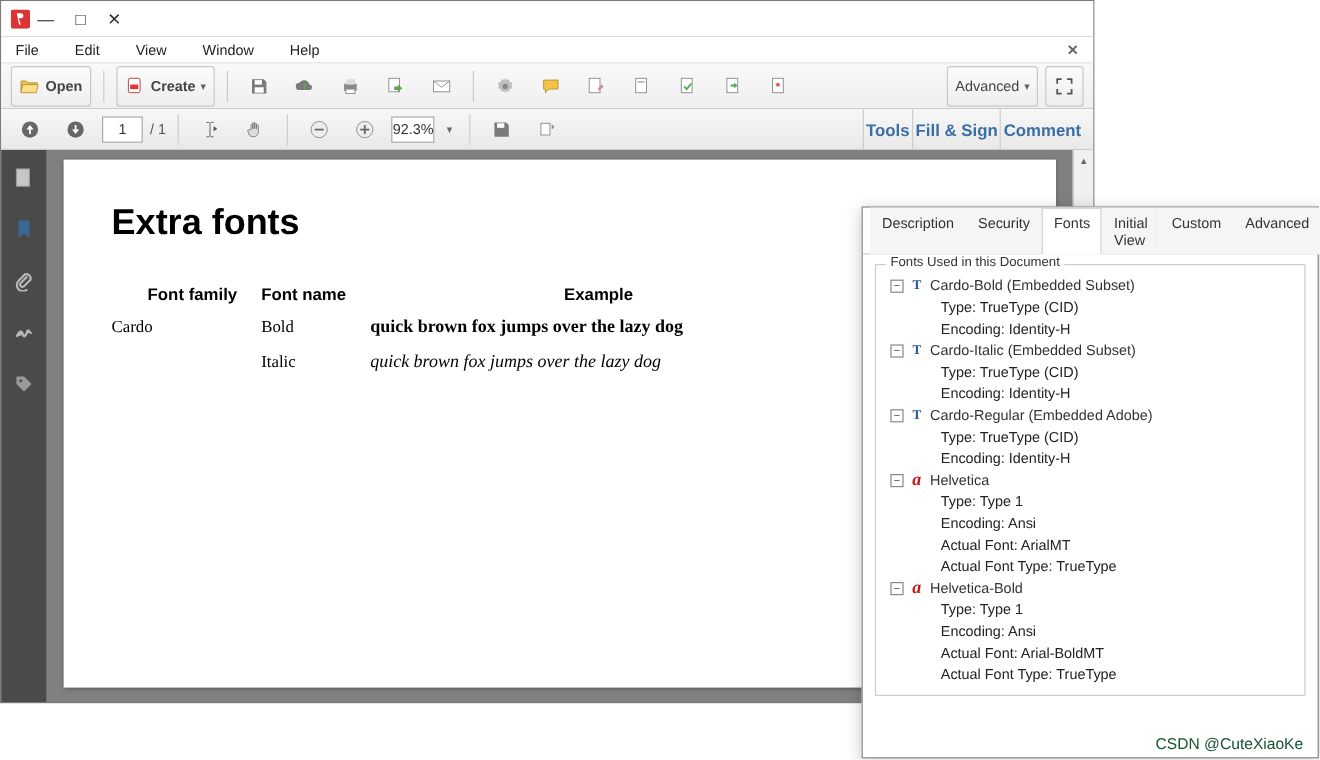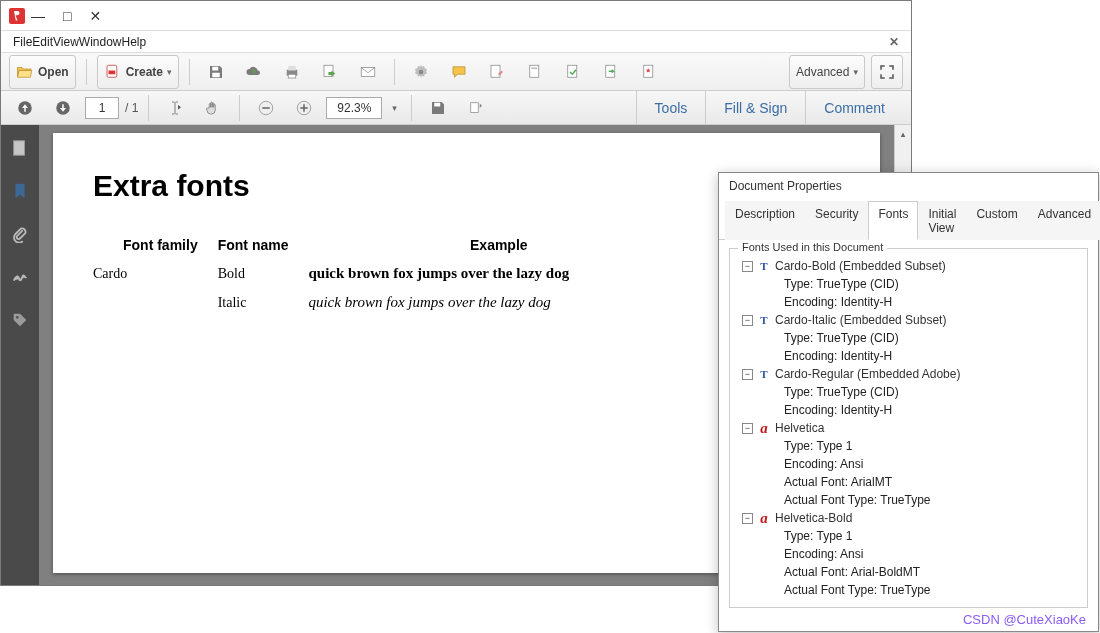--- a/index.html
+++ b/index.html
@@ -3,35 +3,35 @@
 <meta charset="utf-8">
 <style>
 *{box-sizing:border-box;margin:0;padding:0;font-family:"Segoe UI",Tahoma,sans-serif;font-size:12px;color:#333}
 body{background:#fff;width:1100px;height:633px;position:relative;overflow:hidden}
 .window{width:912px;border:1px solid #7a7a7a;background:#fff;position:absolute}
 .titlebar{height:30px;display:flex;align-items:center;padding:0 8px;border-bottom:1px solid #ddd;background:#fff}
 .titlebar .appicon{width:16px;height:16px;margin-right:6px;display:flex;align-items:center;justify-content:center}
 .titlebar .title{color:#666;font-size:12px;flex:1}
 .winbtns{display:flex;gap:18px;color:#999}
 .winbtns span{font-size:14px;cursor:default}
-.menubar{height:22px;display:flex;align-items:center;gap:0;padding:0 12px;border-bottom:1px solid #ddd;background:#fff}
+.menubar{height:22px;display:flex;align-items:center;gap:30px;padding:0 12px;border-bottom:1px solid #ddd;background:#fff}
 .menubar span{font-size:12px;color:#222}
 .menubar .x{margin-left:auto;color:#666;font-weight:bold}
 .toolbar{height:38px;display:flex;align-items:center;padding:0 8px;gap:6px;background:linear-gradient(#f9f9f9,#efefef);border-bottom:1px solid #ccc}
 .tbtn{height:28px;border:1px solid transparent;border-radius:3px;display:flex;align-items:center;padding:16px 6px;gap:4px;background:transparent}
 .tbtn.bordered{border-color:#c8c8c8;background:linear-gradient(#fcfcfc,#eee)}
 .tbtn svg{width:18px;height:18px}
 .tbtn .lbl{font-size:12px;font-weight:bold;color:#444}
 .sep{width:1px;height:26px;background:#ccc;margin:0 4px}
 .right{margin-left:auto;display:flex;align-items:center;gap:6px}
 .toolbar2{height:34px;display:flex;align-items:center;padding:0 8px;gap:6px;background:linear-gradient(#f7f7f7,#e9e9e9);border-bottom:1px solid #ccc}
 .pageinput{width:34px;height:22px;border:1px solid #aaa;text-align:center;font-size:12px;background:#fff}
-.zoomval{width:56px;height:22px;border:1px solid #aaa;background:#fff;display:flex;align-items:center;justify-content:center;font-size:12px}
+.zoomval{width:36px;height:22px;border:1px solid #aaa;background:#fff;display:flex;align-items:center;justify-content:center;font-size:12px}
 .toolbar2 .tabs2{margin-left:auto;display:flex;gap:0}
-.tab2{padding:0 18px;height:34px;display:flex;align-items:center;font-size:14px;font-weight:400;color:#3a6ea5;border-left:1px solid #ccc}
+.tab2{padding:0 2px;height:34px;display:flex;align-items:center;font-size:14px;font-weight:700;color:#3a6ea5;border-left:1px solid #ccc}
 .content{display:flex;height:460px}
 .sidebar{width:38px;background:#4a4a4a;display:flex;flex-direction:column;align-items:center;padding-top:14px;gap:22px}
 .sidebar .sicon svg{width:18px;height:18px;opacity:.85}
 .docarea{flex:1;background:#808080;position:relative;overflow:hidden}
 .page{background:#fff;margin:8px 14px;height:440px;box-shadow:0 1px 4px rgba(0,0,0,.4);padding:36px 40px}
 .page h1{font-size:30px;font-weight:bold;font-family:Arial,Helvetica,sans-serif;color:#000;margin-bottom:28px}
 .ft{border-collapse:collapse}
 .ft th{font-size:14px;font-weight:bold;color:#000;font-family:Arial,Helvetica,sans-serif;padding:6px 20px 6px 0;text-align:left}
 .ft td{font-size:14px;color:#000;padding:6px 20px 6px 0;font-family:Georgia,serif}
 .ft .ex{font-family:Georgia,"Times New Roman",serif;font-size:15px}
@@ -49,21 +49,21 @@
 .dialog .tab.active{background:#fff;border-color:#ccc;border-bottom:1px solid #fff}
 .fieldset{margin:8px 10px;border:1px solid #ccc;padding:8px 12px 8px 4px;position:relative}
 .fieldset .legend{position:absolute;top:-8px;left:8px;background:#fff;padding:0 4px;font-size:11px;color:#333}
 .tree{font-size:12px;line-height:18px}
 .tree .node{display:flex;align-items:center;gap:4px;padding-left:8px}
 .tree .leaf{padding-left:50px;font-size:12px;color:#222}
 .tree .exp{width:11px;height:11px;border:1px solid #888;display:inline-flex;align-items:center;justify-content:center;font-size:9px;color:#444;background:#fff;line-height:1}
 .tree .ficon{width:14px;height:14px;display:inline-flex;align-items:center;justify-content:center}
 .ttype{color:#2952a3;font-weight:bold;font-family:Georgia,serif;font-size:11px}
 .atype{color:#c01818;font-style:italic;font-family:"Brush Script MT",cursive,serif;font-size:15px;font-weight:bold}
-.watermark{position:absolute;right:14px;bottom:6px;color:#8b5cf6;font-size:13px}
+.watermark{position:absolute;right:14px;bottom:6px;color:#14532d;font-size:13px}
 </style>
 </head>
 <body>
 
 <div class="window">
 
   <div class="titlebar">
     <span class="appicon">
       <svg viewBox="0 0 16 16">
           <rect width="16" height="16" fill="#d33" rx="2"></rect>
@@ -300,21 +300,20 @@
       </div>
     </div>
     <div class="scroll">
       <div class="up">▴</div>
       <div class="down">▾</div>
     </div>
   </div>
 </div>
 
 <div class="dialog">
-  <div class="dtitle">Document Properties</div>
   <div class="tabs" id="dlg-tabs">
       <div class="tab">Description</div>
       <div class="tab">Security</div>
       <div class="tab active">Fonts</div>
       <div class="tab">Initial View</div>
       <div class="tab">Custom</div>
       <div class="tab">Advanced</div>
     </div>
   <div class="fieldset">
     <span class="legend">Fonts Used in this Document</span>

